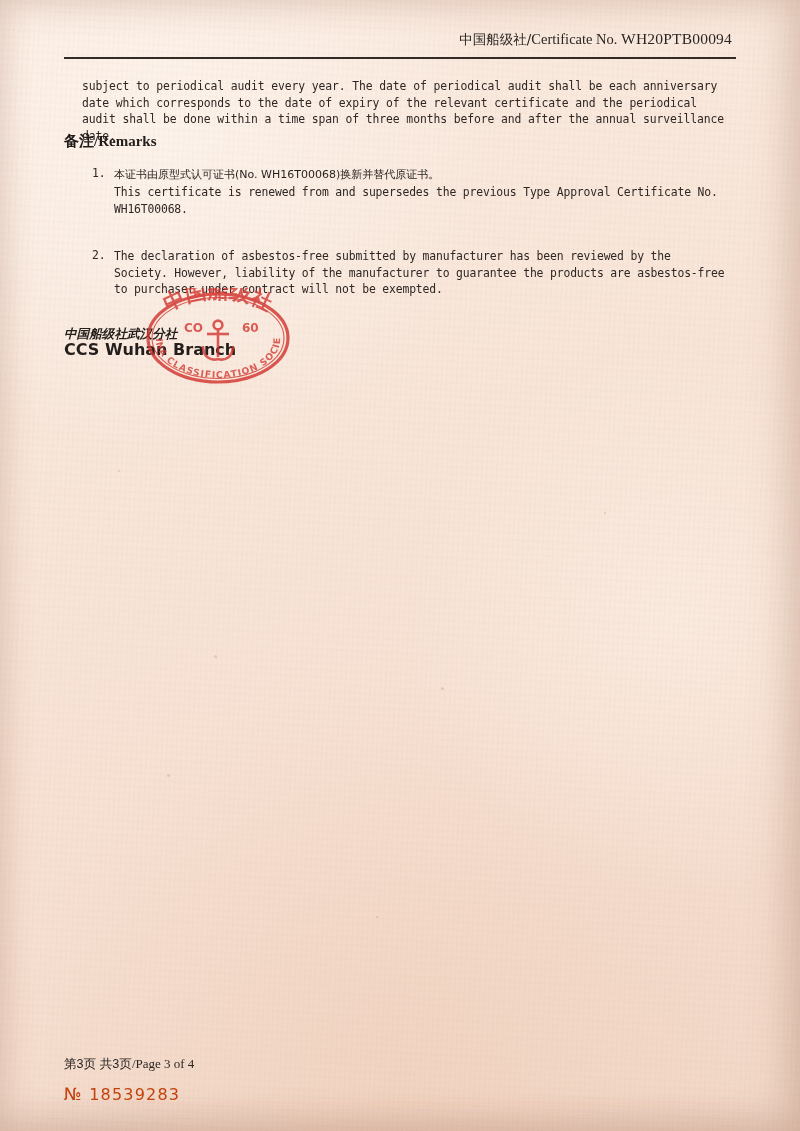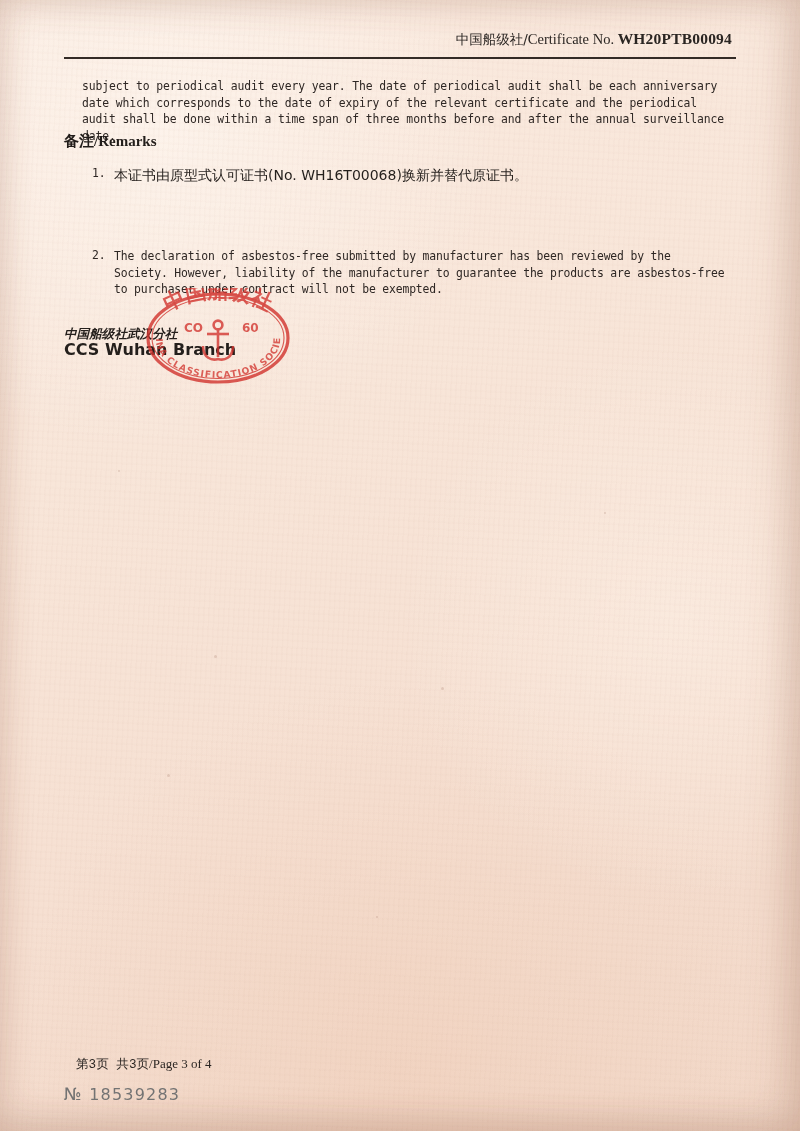--- a/index.html
+++ b/index.html
@@ -58,21 +58,21 @@
     right: 68px;
     font-size: 14.5px;
     color: #2a2522;
     white-space: nowrap;
   }
   .cert-header .cn {
     font-family: "DejaVu Sans", sans-serif;
     font-size: 13.5px;
   }
   .cert-header .no {
-    font-weight: bold;
+    font-weight: normal;
     font-size: 15.5px;
     letter-spacing: 0.2px;
   }
   .rule {
     position: absolute;
     top: 57px;
     left: 64px;
     right: 64px;
     height: 2px;
     background: #332b26;
@@ -118,21 +118,21 @@
     width: 20px;
     font-family: "DejaVu Sans Mono", monospace;
     font-size: 11.4px;
     color: #2e2724;
   }
   .remark .body {
     margin-left: 22px;
   }
   .remark .cn-line {
     font-family: "DejaVu Sans", sans-serif;
-    font-size: 14px;
+    font-size: 11px;
     line-height: 18px;
     color: #241f1c;
   }
   .remark .en-line {
     font-family: "DejaVu Sans Mono", monospace;
     font-size: 11.4px;
     line-height: 16.6px;
     color: #2e2724;
     letter-spacing: -0.15px;
   }
@@ -172,31 +172,30 @@
 
   
   .page-no {
     position: absolute;
     left: 64px;
     top: 1056px;
     font-size: 13px;
     color: #2a2522;
   }
   .page-no .cn {
-    font-family: Liberation Mono, monospace;
+    font-family: Liberation Sans, sans-serif;
     font-size: 12.6px;
-    margin-left: 12px;
   }
   .serial {
     position: absolute;
     left: 64px;
     top: 1084px;
     font-family: "DejaVu Sans", sans-serif;
     font-size: 16px;
-    color: #737373;
+    color: #c2410c;
     letter-spacing: 1.2px;
   }
   .serial .no-sym {
     font-size: 17px;
   }
 
   
   .speck {
     position: absolute;
     background: rgba(150,105,85,0.22);
@@ -227,20 +226,21 @@
   <div class="mono-block">subject to periodical audit every year. The date of periodical audit shall be each anniversary date which corresponds to the date of expiry of the relevant certificate and the periodical audit shall be done within a time span of three months before and after the annual surveillance date.</div>
 
   <div class="remarks-title">
     <span class="cn">备注</span><span>/</span><span>Remarks</span>
   </div>
 
   <div class="remark remark-1">
     <span class="num">1.</span>
     <div class="body">
       <div class="cn-line">本证书由原型式认可证书(No. WH16T00068)换新并替代原证书。</div>
+      <div class="en-line">This certificate is renewed from and supersedes the previous Type Approval Certificate No. WH16T00068.</div>
     </div>
   </div>
 
   <div class="remark remark-2">
     <span class="num">2.</span>
     <div class="body">
       <div class="en-line">The declaration of asbestos-free submitted by manufacturer has been reviewed by the Society. However, liability of the manufacturer to guarantee the products are asbestos-free to purchaser under contract will not be exempted.</div>
     </div>
   </div>
 

